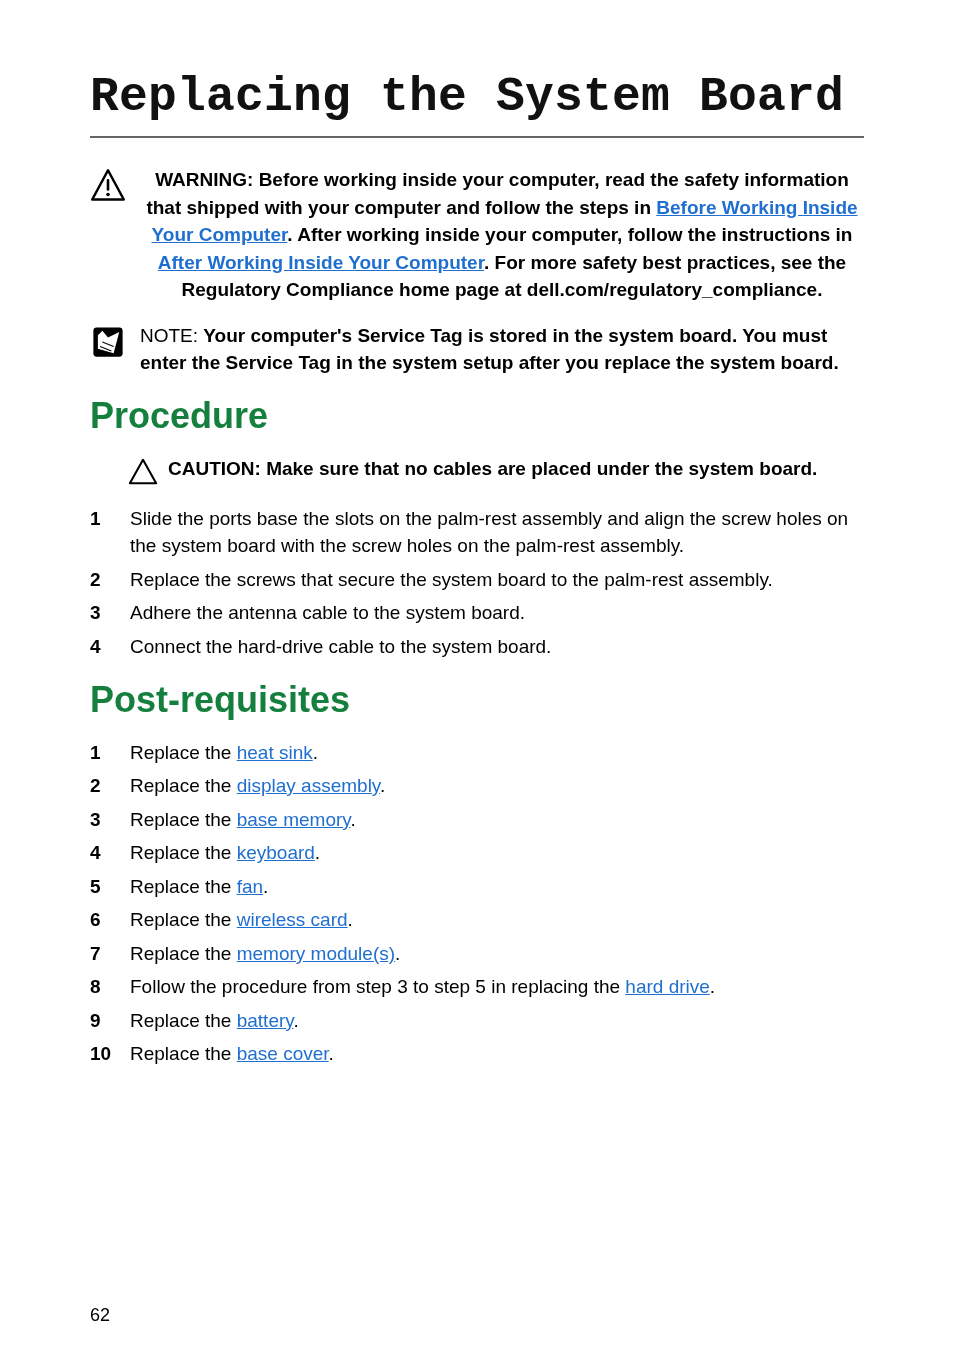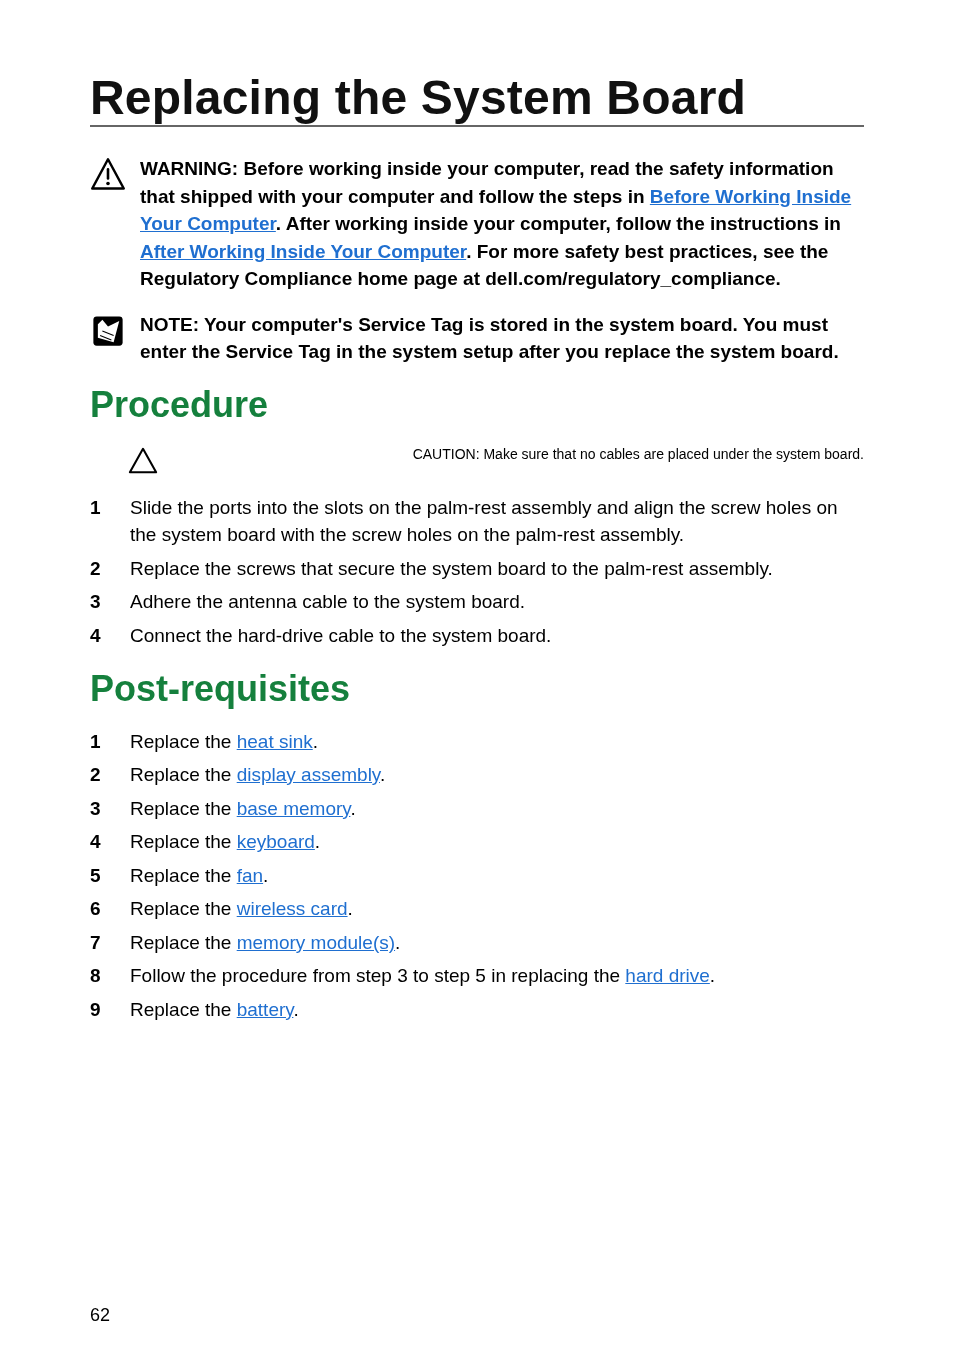--- a/index.html
+++ b/index.html
@@ -10,42 +10,45 @@
       font-family: "Segoe UI", "Helvetica Neue", Arial, sans-serif;
       color: #000000;
       padding: 70px 90px 40px 90px;
       position: relative;
     }
     .page-title {
       font-size: 48px;
       font-weight: 700;
       letter-spacing: 0.2px;
       border-bottom: 2px solid #666666;
+      padding-bottom: 12px;
       margin-bottom: 28px;
       color: #111;
+      font-family: Liberation Mono, monospace;
     }
     .callout {
       display: flex;
       align-items: flex-start;
       margin-bottom: 18px;
     }
     .callout-icon {
       flex: 0 0 36px;
       width: 36px;
       height: 36px;
       margin-right: 14px;
       margin-top: 2px;
     }
     .callout-body {
       flex: 1;
       font-size: 19px;
       line-height: 1.45;
     }
     .callout-body.strong-body {
       font-weight: 700;
+      text-align: center;
     }
     .callout-body .plain {
       font-weight: 700;
     }
     .link {
       color: #1f6fd0;
       text-decoration: underline;
       font-weight: 700;
     }
     .link-plain {
@@ -66,23 +69,22 @@
       margin-left: 38px;
       margin-bottom: 18px;
     }
     .nested-callout .callout-icon {
       flex: 0 0 30px;
       width: 30px;
       height: 30px;
       margin-right: 10px;
     }
     .nested-callout .callout-body {
-      font-weight: 400;
-      font-size: 14px;
-      text-align: right;
+      font-weight: 700;
+      font-size: 19px;
     }
     ol {
       list-style: none;
       margin-left: 0;
       padding-left: 0;
     }
     ol li {
       display: flex;
       align-items: flex-start;
       margin-bottom: 6px;
@@ -123,39 +125,39 @@
 <div class="callout">
   <span class="callout-icon">
     <svg viewBox="0 0 32 32">
       <rect x="3" y="3" width="26" height="26" rx="3" fill="#000"></rect>
       <path d="M7 10 L11 6 L16 12 L26 7 L21 26 L7 22 Z" fill="#fff"></path>
       <line x1="9" y1="20" x2="19" y2="24" stroke="#000" stroke-width="1"></line>
       <line x1="11" y1="16" x2="21" y2="20" stroke="#000" stroke-width="1"></line>
     </svg>
   </span>
   <div class="callout-body">
-    <span style="font-weight:700">NOTE: </span><span class="plain">Your computer's Service Tag is stored in the system board. You must enter the Service Tag in the system setup after you replace the system board.</span>
+    <span style="font-weight:400">NOTE: </span><span class="plain">Your computer's Service Tag is stored in the system board. You must enter the Service Tag in the system setup after you replace the system board.</span>
   </div>
 </div>
 
 <h2 class="section-header">Procedure</h2>
 
 <div class="nested-callout">
   <span class="callout-icon">
     <svg viewBox="0 0 32 32">
       <polygon points="16,3 30,28 2,28" fill="none" stroke="#000" stroke-width="2.2" stroke-linejoin="round"></polygon>
     </svg>
   </span>
   <div class="callout-body">CAUTION: Make sure that no cables are placed under the system board.</div>
 </div>
 
 <ol>
   <li>
       <span class="num">1</span>
-      <span class="li-text">Slide the ports into the slots on the palm-rest assembly and align the screw holes on the system board with the screw holes on the palm-rest assembly.</span>
+      <span class="li-text">Slide the ports base the slots on the palm-rest assembly and align the screw holes on the system board with the screw holes on the palm-rest assembly.</span>
     </li>
   <li>
       <span class="num">2</span>
       <span class="li-text">Replace the screws that secure the system board to the palm-rest assembly.</span>
     </li>
   <li>
       <span class="num">3</span>
       <span class="li-text">Adhere the antenna cable to the system board.</span>
     </li>
   <li>
@@ -196,15 +198,19 @@
       <span class="li-text"><span>Replace the </span><a href="#" class="link-plain">memory module(s)</a><span>.</span></span>
     </li>
   <li>
       <span class="num">8</span>
       <span class="li-text"><span>Follow the procedure from step 3 to step 5 in replacing the </span><a href="#" class="link-plain">hard drive</a><span>.</span></span>
     </li>
   <li>
       <span class="num">9</span>
       <span class="li-text"><span>Replace the </span><a href="#" class="link-plain">battery</a><span>.</span></span>
     </li>
+  <li>
+      <span class="num">10</span>
+      <span class="li-text"><span>Replace the </span><a href="#" class="link-plain">base cover</a><span>.</span></span>
+    </li>
 </ol>
 
 <div class="page-number">62</div>
 
 </body></html>

